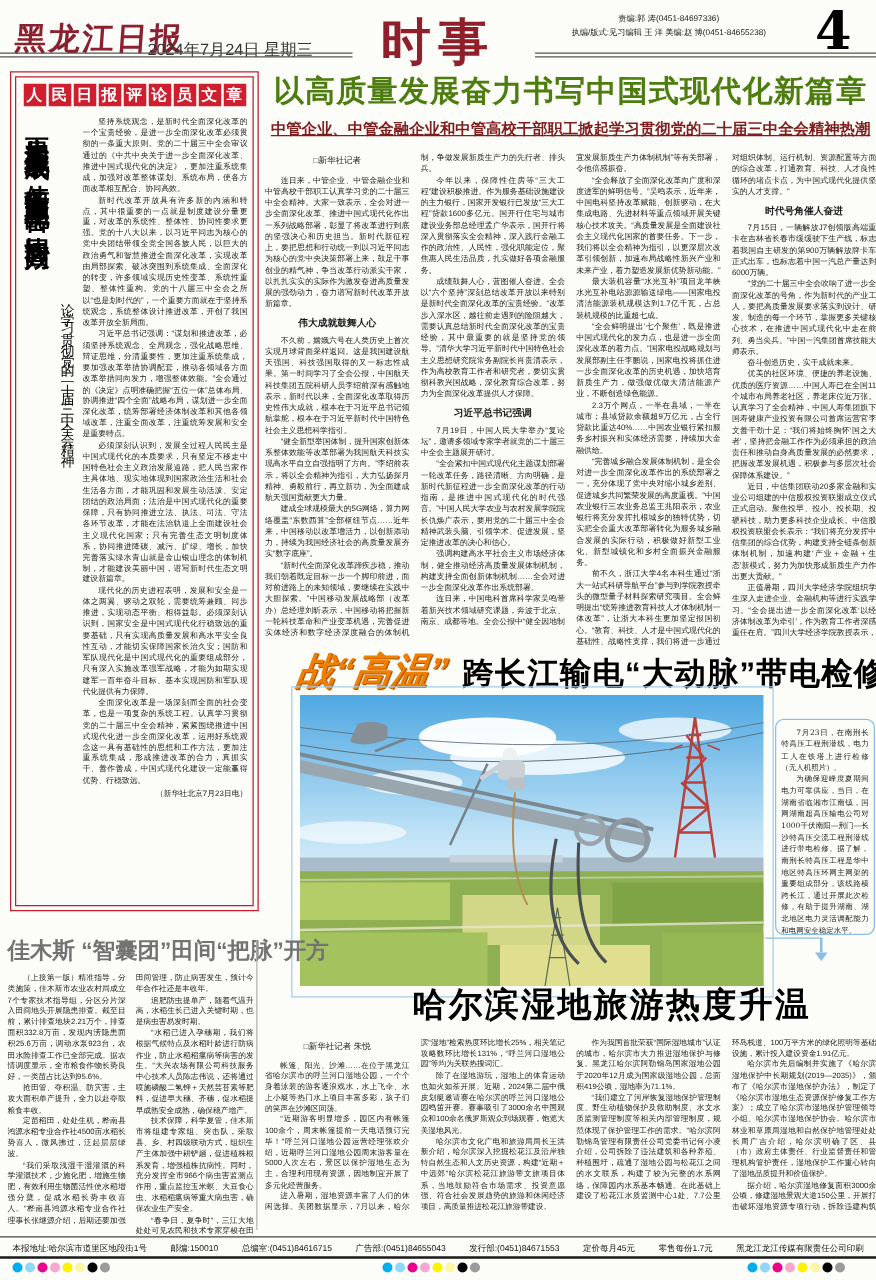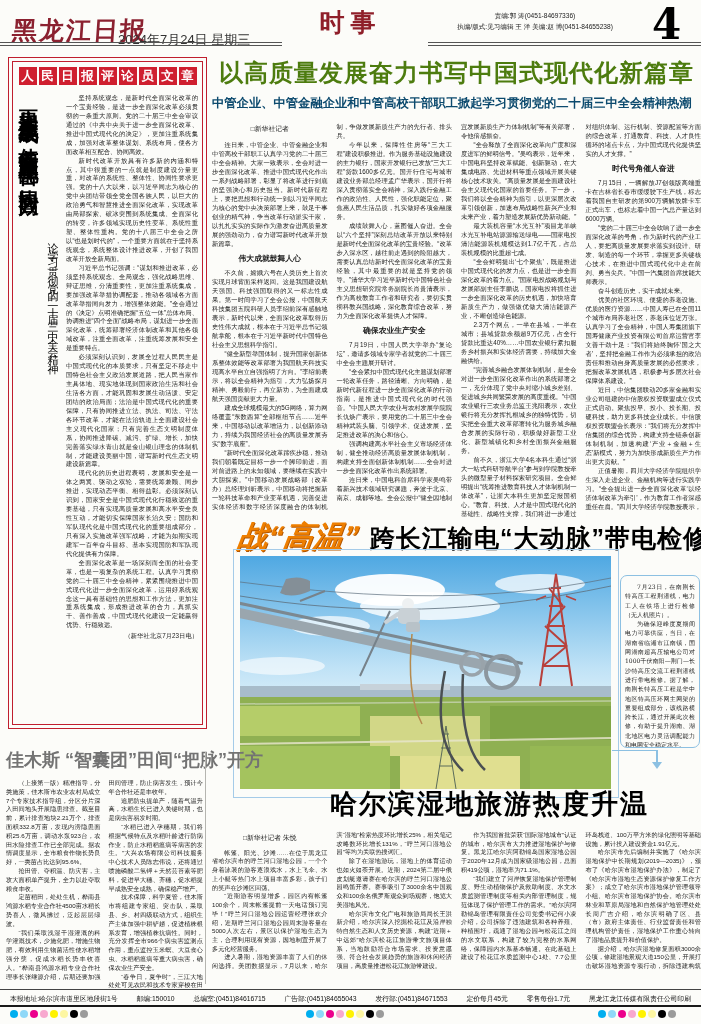--- a/index.html
+++ b/index.html
@@ -3,21 +3,21 @@
 <meta charset="utf-8">
 <style>
   html,body{margin:0;padding:0;background:#e8e8e4;}
   .page{position:relative;width:701px;height:1024px;background:#fcfcf9;overflow:hidden;
         font-family:"Liberation Sans",sans-serif;color:#1a1a1a;margin:0 auto;}
 
   
   .logo{position:absolute;left:12px;top:14px;font-family:"DejaVu Serif",serif;font-weight:900;
         font-size:25px;color:#8b2130;letter-spacing:2px;transform:skewX(-4deg);}
   .dateline{position:absolute;left:118px;top:31px;font-size:13px;color:#333;}
-  .section-title{position:absolute;left:0;top:6px;width:701px;text-align:center;font-size:25px;
+  .section-title{position:absolute;left:0;top:6px;width:701px;text-align:center;font-size:40px;
         font-weight:900;color:#8f1f2a;letter-spacing:6px;}
   .email-line{position:absolute;left:0;top:38px;width:701px;text-align:center;font-size:7.5px;color:#222;}
   .hrule-left,.hrule-right{position:absolute;top:42px;height:2px;border-top:1px solid #555;border-bottom:1px solid #555;}
   .hrule-left{left:0;width:282px;}
   .hrule-right{left:428px;width:273px;}
   .editors{position:absolute;left:425px;top:11px;width:220px;text-align:center;font-size:6.6px;line-height:1.6;color:#222;}
   .page-num{position:absolute;left:652px;top:0px;font-family:"DejaVu Serif",serif;font-size:42px;font-weight:900;color:#000;}
 
   
   .commentary{position:absolute;left:8px;top:57px;width:199px;height:672px;border:1.5px solid #c01e2e;
@@ -28,21 +28,21 @@
   .comm-wrap{display:flex;margin-top:9px;height:620px;overflow:hidden;}
   .comm-title{writing-mode:vertical-rl;font-size:20px;font-weight:900;line-height:1.15;letter-spacing:2px;color:#000;}
   .comm-subtitle{writing-mode:vertical-rl;font-size:11px;letter-spacing:8px;margin:140px 6px 0 5px;color:#000;}
   .comm-text{flex:1;font-size:6.3px;line-height:1.42;text-align:justify;overflow:hidden;}
   .comm-text p{margin:0;text-indent:2em;}
   .comm-sign{text-align:right;margin-top:2px;}
 
   
   .main-article{position:absolute;left:212px;top:57px;width:489px;}
   .main-headline{font-size:24px;font-weight:900;text-align:center;letter-spacing:1px;color:#4d7c0f;}
-  .main-subheadline{font-size:12.3px;font-weight:700;margin-top:6px;color:#0c4a6e;}
+  .main-subheadline{font-size:12.3px;font-weight:700;text-align:center;margin-top:6px;color:#7f1d1d;text-decoration:underline;}
   .main-body{margin-top:10px;height:398px;column-count:4;column-gap:9px;column-fill:auto;
         font-size:6.3px;line-height:1.43;overflow:hidden;}
   .blk-p{margin:0;text-indent:2em;text-align:justify;}
   .blk-h{font-weight:700;text-align:center;font-size:7.8px;margin:5px 0 4px;}
   .blk-by{text-align:center;font-size:6.8px;margin:2px 0 6px;color:#222;}
 
   
   .feature-head{position:absolute;left:238px;top:517px;display:flex;align-items:baseline;gap:12px;white-space:nowrap;}
   .feature-accent{font-size:30px;font-weight:900;font-style:italic;color:#ee7f01;transform:skewX(-8deg);
         text-shadow:1px 1px 0 #b35600;}
@@ -131,21 +131,21 @@
     <div class="main-body">
         <div class="blk-by">□新华社记者</div>
         <div class="blk-p">连日来，中管企业、中管金融企业和中管高校干部职工认真学习党的二十届三中全会精神。大家一致表示，全会对进一步全面深化改革、推进中国式现代化作出一系列战略部署，彰显了将改革进行到底的坚强决心和历史担当。新时代新征程上，要把思想和行动统一到以习近平同志为核心的党中央决策部署上来，鼓足干事创业的精气神，争当改革行动派实干家，以扎扎实实的实际作为激发奋进高质量发展的强劲动力，奋力谱写新时代改革开放新篇章。</div>
         <div class="blk-h">伟大成就鼓舞人心</div>
         <div class="blk-p">不久前，嫦娥六号在人类历史上首次实现月球背面采样返回。这是我国建设航天强国、科技强国取得的又一标志性成果。第一时间学习了全会公报，中国航天科技集团五院科研人员李绍前深有感触地表示，新时代以来，全面深化改革取得历史性伟大成就，根本在于习近平总书记领航掌舵，根本在于习近平新时代中国特色社会主义思想科学指引。</div>
         <div class="blk-p">“健全新型举国体制，提升国家创新体系整体效能等改革部署为我国航天科技实现高水平自立自强指明了方向。”李绍前表示，将以全会精神为指引，大力弘扬探月精神、勇毅前行，再立新功，为全面建成航天强国贡献更大力量。</div>
         <div class="blk-p">建成全球规模最大的5G网络，算力网络覆盖“东数西算”全部枢纽节点……近年来，中国移动以改革增活力，以创新添动力，持续为我国经济社会的高质量发展夯实“数字底座”。</div>
         <div class="blk-p">“新时代全面深化改革蹄疾步稳，推动我们朝着既定目标一步一个脚印前进，面对前进路上的未知领域，要继续在实践中大胆探索。”中国移动发展战略部（改革办）总经理刘昕表示，中国移动将把握新一轮科技革命和产业变革机遇，完善促进实体经济和数字经济深度融合的体制机制，争做发展新质生产力的先行者、排头兵。</div>
         <div class="blk-p">今年以来，保障性住房等“三大工程”建设积极推进。作为服务基础设施建设的主力银行，国家开发银行已发放“三大工程”贷款1600多亿元。国开行住宅与城市建设业务部总经理孟广华表示，国开行将深入贯彻落实全会精神，深入践行金融工作的政治性、人民性，强化职能定位，聚焦惠人民生活品质，扎实做好各项金融服务。</div>
         <div class="blk-p">成绩鼓舞人心，蓝图催人奋进。全会以“六个坚持”深刻总结改革开放以来特别是新时代全面深化改革的宝贵经验。“改革步入深水区，越往前走遇到的险阻越大，需要认真总结新时代全面深化改革的宝贵经验，其中最重要的就是坚持党的领导。”清华大学习近平新时代中国特色社会主义思想研究院常务副院长肖贵清表示，作为高校教育工作者和研究者，要切实贯彻科教兴国战略，深化教育综合改革，努力为全面深化改革提供人才保障。</div>
-        <div class="blk-h">确保农业生产安全</div>
+        <div class="blk-h">习近平总书记强调</div>
         <div class="blk-p">7月19日，中国人民大学举办“复论坛”，邀请多领域专家学者就党的二十届三中全会主题展开研讨。</div>
         <div class="blk-p">“全会紧扣中国式现代化主题谋划部署一轮改革任务，路径清晰、方向明确，是新时代新征程进一步全面深化改革的行动指南，是推进中国式现代化的时代强音。”中国人民大学农业与农村发展学院院长仇焕广表示，要用党的二十届三中全会精神武装头脑、引领学术、促进发展，坚定推进改革的决心和信心。</div>
         <div class="blk-p">强调构建高水平社会主义市场经济体制，健全推动经济高质量发展体制机制，构建支持全面创新体制机制……全会对进一步全面深化改革作出系统部署。</div>
         <div class="blk-p">连日来，中国电科首席科学家吴鸣带着新兴技术领域研究课题，奔波于北京、南京、成都等地。全会公报中“健全因地制宜发展新质生产力体制机制”等有关部署，令他倍感振奋。</div>
         <div class="blk-p">“全会释放了全面深化改革向广度和深度进军的鲜明信号。”吴鸣表示，近年来，中国电科坚持改革赋能、创新驱动，在大集成电路、先进材料等重点领域开展关键核心技术攻关。“高质量发展是全面建设社会主义现代化国家的首要任务。下一步，我们将以全会精神为指引，以更深层次改革引领创新，加速布局战略性新兴产业和未来产业，着力塑造发展新优势新动能。”</div>
         <div class="blk-p">最大装机容量“水光互补”项目龙羊峡水光互补电站源源输送绿电——国家电投清洁能源装机规模达到1.7亿千瓦，占总装机规模的比重超七成。</div>
         <div class="blk-p">“全会鲜明提出‘七个聚焦’，既是推进中国式现代化的发力点，也是进一步全面深化改革的着力点。”国家电投战略规划与发展部副主任李鹏说，国家电投将抓住进一步全面深化改革的历史机遇，加快培育新质生产力，做强做优做大清洁能源产业，不断创造绿色能源。</div>
         <div class="blk-p">2.3万个网点，一半在县域，一半在城市；县域贷款余额超9万亿元，占全行贷款比重达40%……中国农业银行紧扣服务乡村振兴和实体经济需要，持续加大金融供给。</div>
         <div class="blk-p">“完善城乡融合发展体制机制，是全会对进一步全面深化改革作出的系统部署之一，充分体现了党中央对缩小城乡差别、促进城乡共同繁荣发展的高度重视。”中国农业银行三农业务总监王兆阳表示，农业银行将充分发挥扎根城乡的独特优势，切实把全会重大改革部署转化为服务城乡融合发展的实际行动，积极做好新型工业化、新型城镇化和乡村全面振兴金融服务。</div>
         <div class="blk-p">前不久，浙江大学4名本科生通过“浙大一站式科研导航平台”参与到学院教授牵头的微型量子材料探索研究项目。全会鲜明提出“统筹推进教育科技人才体制机制一体改革”，让浙大本科生更加坚定报国初心。“教育、科技、人才是中国式现代化的基础性、战略性支撑，我们将进一步通过对组织体制、运行机制、资源配置等方面的综合改革，打通教育、科技、人才良性循环的堵点卡点，为中国式现代化提供坚实的人才支撑。”</div>

